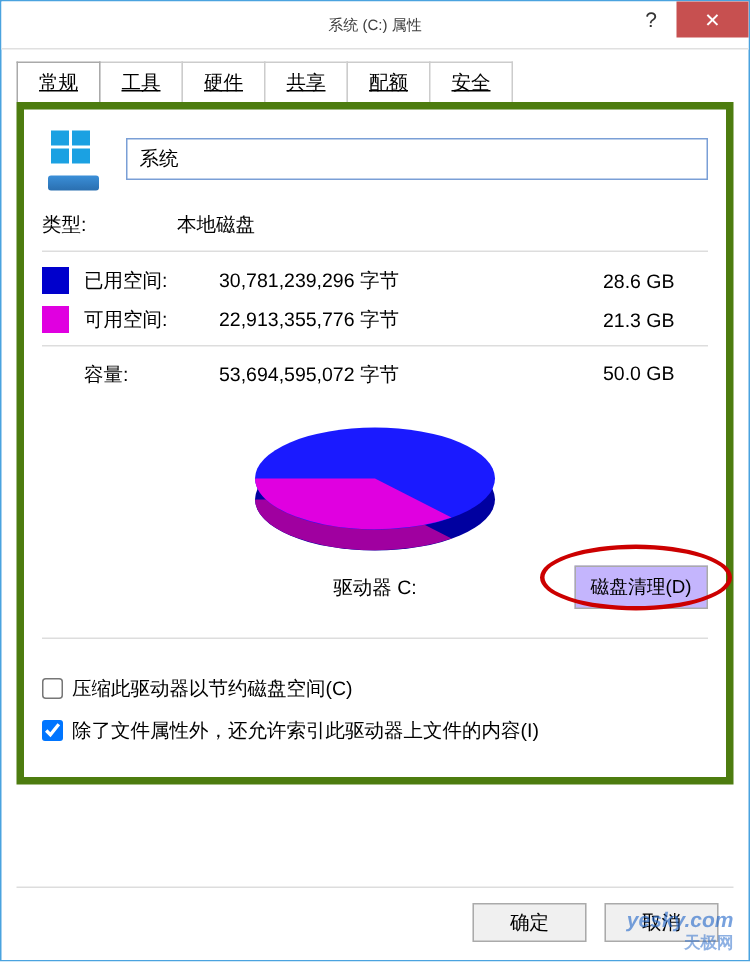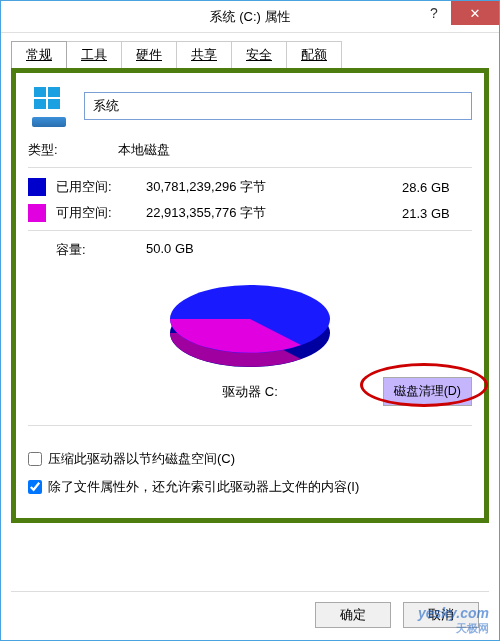--- a/index.html
+++ b/index.html
@@ -1,21 +1,21 @@
 <!DOCTYPE html>
 <html><head>
 <meta charset="utf-8">
 <style>
   * { box-sizing: border-box; margin: 0; padding: 0; font-family: "Microsoft YaHei", "SimSun", sans-serif; }
   body { background: #fff; width: 500px; height: 641px; position: relative; overflow: hidden; }
 
   .window { width: 500px; height: 641px; border: 1px solid #4aa3df; background: #fff; position: relative; }
 
   .titlebar { height: 32px; background: #fff; display: flex; align-items: center; justify-content: center; position: relative; border-bottom: 1px solid #e0e0e0; }
-  .titlebar .title { font-size: 13px; color: #000000; }
+  .titlebar .title { font-size: 10px; color: #404040; }
   .titlebar .close { position: absolute; right: 0; top: 0; width: 48px; height: 24px; background: #c75050; color: #fff; display: flex; align-items: center; justify-content: center; font-size: 13px; font-family: Arial; cursor: pointer; }
   .titlebar .help { position: absolute; right: 50px; top: 0; width: 30px; height: 24px; color: #333; display: flex; align-items: center; justify-content: center; font-size: 14px; cursor: pointer; }
 
   .tabs { display: flex; padding: 8px 10px 0 10px; gap: 0; text-decoration: underline; }
   .tab { padding: 4px 14px; font-size: 13px; color: #000; border: 1px solid #ccc; border-bottom: none; background: #fff; cursor: pointer; margin-right: -1px; }
   .tab.active { border-color: #aaa; position: relative; z-index: 2; background: #fff; }
   .tab:not(.active) { background: #fff; }
 
   .panel { margin: 0 10px 0 10px; border: 5px solid #4d7c0f; padding: 12px; position: relative; }
 
@@ -74,22 +74,22 @@
     <span class="title">系统 (C:) 属性</span>
     <div class="help">?</div>
     <div class="close">✕</div>
   </div>
 
   <div class="tabs">
     <div class="tab active">常规</div>
     <div class="tab">工具</div>
     <div class="tab">硬件</div>
     <div class="tab">共享</div>
+    <div class="tab">配额</div>
     <div class="tab">安全</div>
-    <div class="tab">配额</div>
   </div>
 
   <div class="panel">
 
     <div class="header-row">
       <div class="drive-icon">
         <div class="win">
             <span></span>
             <span></span>
             <span></span>
@@ -117,20 +117,21 @@
       <div class="swatch sw-free"></div>
       <span class="sl">可用空间:</span>
       <span class="bytes">22,913,355,776 字节</span>
       <span class="gb">21.3 GB</span>
     </div>
 
     <hr class="sep">
 
     <div class="cap-row">
       <span class="sl">容量:</span>
+      <span class="bytes">53,694,595,072 字节</span>
       <span class="gb">50.0 GB</span>
     </div>
 
     <div class="pie-wrap">
       <svg class="pie" viewBox="0 0 200 110">
         <g transform="translate(100,50)">
           <ellipse cx="0" cy="14" rx="80" ry="34" fill="#0000a0"></ellipse>
           <path d="M 0 14 L -80 14 A 80 34 0 0 0 51 40 Z" fill="#a000a0"></path>
           <ellipse cx="0" cy="0" rx="80" ry="34" fill="#1a1aff"></ellipse>
           <path d="M 0 0 L -80 0 A 80 34 0 0 0 51 26 Z" fill="#e000e0"></path>

